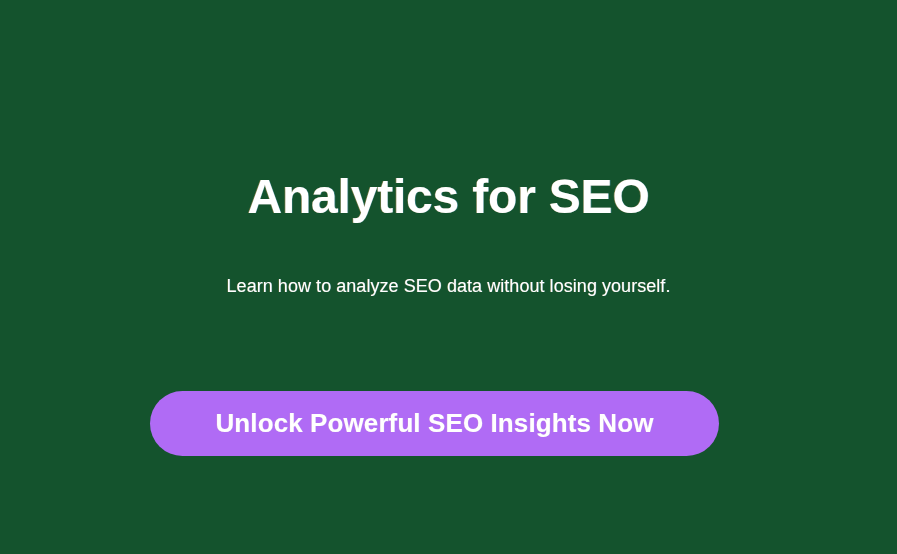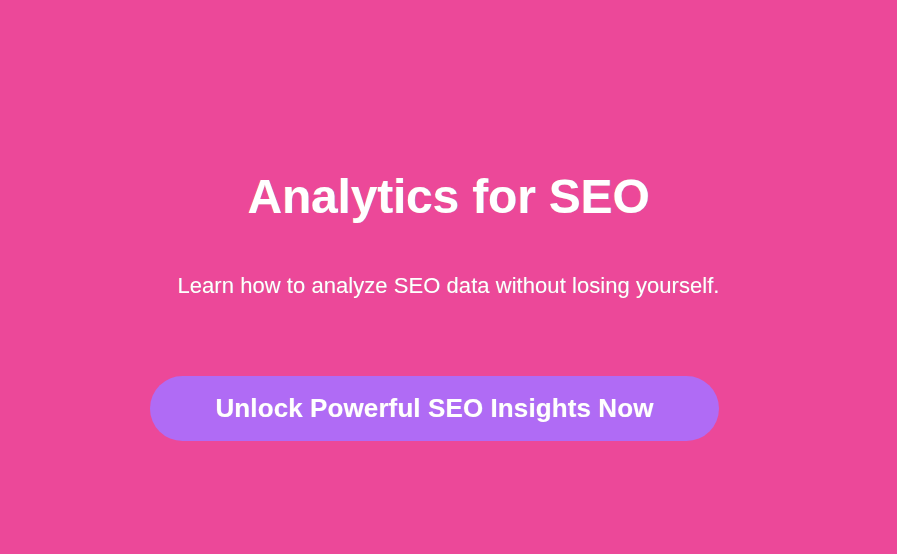--- a/index.html
+++ b/index.html
@@ -12,21 +12,21 @@
     height: 554px;
     overflow: hidden;
     font-family: "Liberation Sans", sans-serif;
     background: #081642;
   }
 
   .hero {
     position: relative;
     width: 897px;
     height: 554px;
-    background: #ec4899;
+    background: #14532d;
     box-sizing: border-box;
     display: flex;
     flex-direction: column;
     align-items: center;
     justify-content: flex-start;
   }
 
   
   .hero-title {
     position: absolute;
@@ -52,34 +52,34 @@
     top: 262px;
     left: 0;
     width: 897px;
     text-align: center;
     margin: 0;
     padding: 0;
   }
   .subtitle-line {
     display: block;
     color: #ffffff;
-    font-size: 22px;
+    font-size: 18px;
     font-weight: normal;
     line-height: 48px;
     letter-spacing: 0.05px;
     white-space: nowrap;
     text-shadow:
       -0.5px 0 0 rgba(255, 170, 90, 0.35),
        0.5px 0 0 rgba(110, 190, 255, 0.35);
   }
 
   
   .cta-wrap {
     position: absolute;
-    top: 376px;
+    top: 391px;
     left: 0;
     width: 869px;
     display: flex;
     justify-content: center;
   }
   .cta-button {
     display: inline-flex;
     align-items: center;
     justify-content: center;
     width: 569px;

